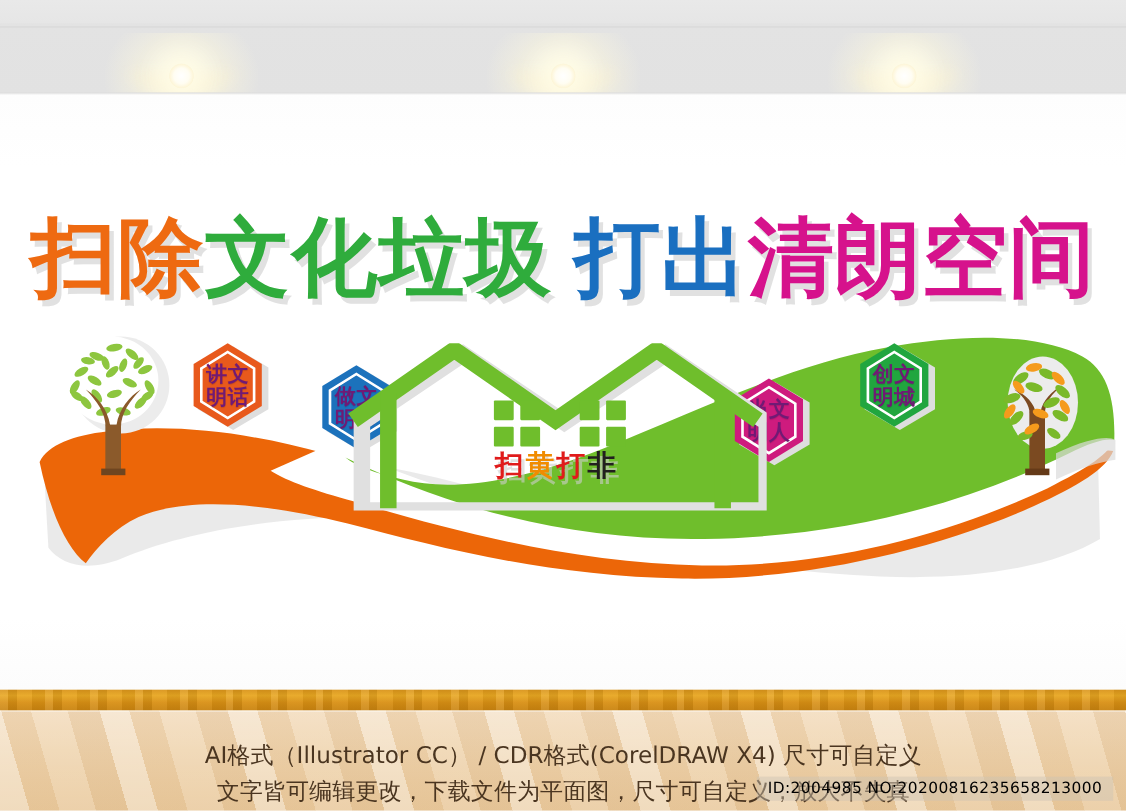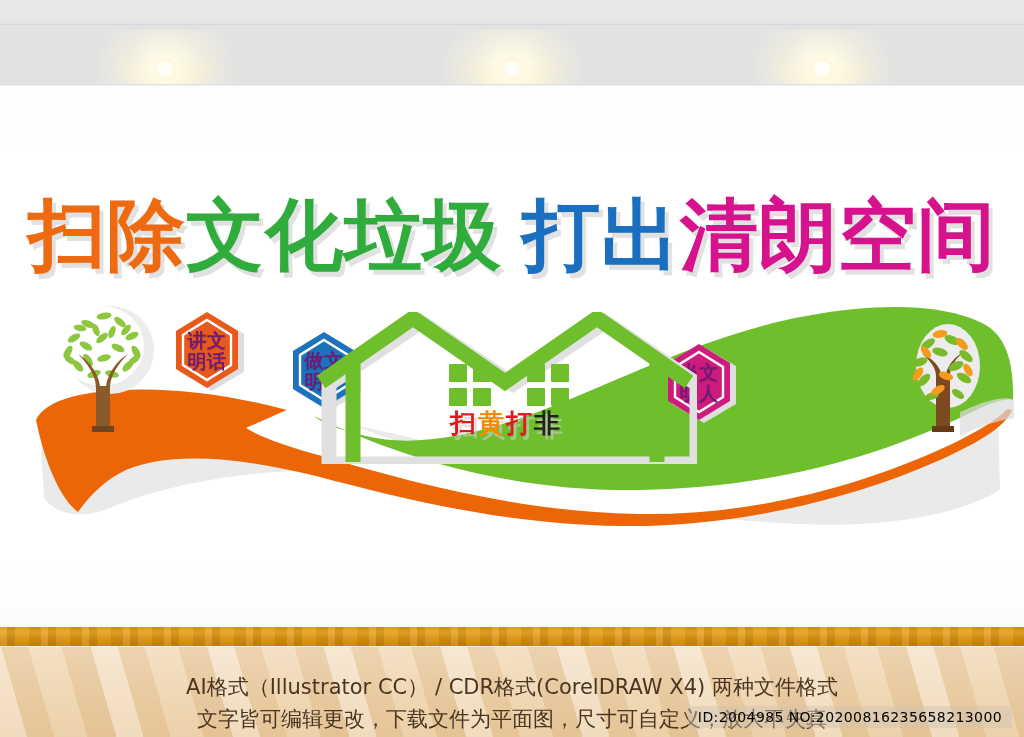--- a/index.html
+++ b/index.html
@@ -336,20 +336,31 @@
       <polygon points="46,5 78,24 78,62 46,81 14,62 14,24" fill="#dedede"></polygon>
       <polygon points="41,2 72,21 72,59 41,78 10,59 10,21" fill="#CE1B7E"></polygon>
       <polygon points="41,10 65,25 65,55 41,70 17,55 17,25" fill="none" stroke="#ffffff" stroke-width="2.4"></polygon>
     </svg>
     <div class="hex-label" style="top:-11px">
       <span>当文</span>
       <span>明人</span>
     </div>
   </div>
 
+  <div class="hex hex-4">
+    <svg width="82" height="92" viewBox="0 0 82 92" xmlns="http://www.w3.org/2000/svg">
+      <polygon points="46,5 78,24 78,62 46,81 14,62 14,24" fill="#dedede"></polygon>
+      <polygon points="41,2 72,21 72,59 41,78 10,59 10,21" fill="#21A63F"></polygon>
+      <polygon points="41,10 65,25 65,55 41,70 17,55 17,25" fill="none" stroke="#ffffff" stroke-width="2.4"></polygon>
+    </svg>
+    <div class="hex-label" style="top:-11px">
+      <span>创文</span>
+      <span>明城</span>
+    </div>
+  </div>
 
   <div class="house">
     <svg width="382" height="152" viewBox="0 0 382 152" xmlns="http://www.w3.org/2000/svg">
 
       <g fill="none" stroke="#e0e0e0" stroke-width="15" stroke-linejoin="miter">
         <path d="M14,72 L106,10 L198,72 L290,10 L382,72 L382,152 L14,152 Z"></path>
       </g>
 
       <g fill="none" stroke="#6FBE2C" stroke-width="15" stroke-linejoin="miter">
         <path d="M6,70 L98,6 L190,70 L282,6 L374,70"></path>
@@ -374,19 +385,19 @@
       <span style="color:#E01B1B">扫</span><span style="color:#F08C00">黄</span><span style="color:#E01B1B">打</span><span style="color:#221F1F">非</span>
     </div>
   </div>
 
   <div class="floor-trim"></div>
   <div class="floor">
     <div class="floor-line"></div>
   </div>
 
   <div class="caption">
-    <span>AI格式（Illustrator CC） / CDR格式(CorelDRAW X4) 两种文件格式</span>
+    <span>AI格式（Illustrator CC） / CDR格式(CorelDRAW X4) 尺寸可自定义</span>
     <span class="line2">文字皆可编辑更改，下载文件为平面图，尺寸可自定义，放大不失真</span>
   </div>
 
   <div class="wm-right">ID:2004985 NO:20200816235658213000</div>
 
 </div>
 
 </body></html>

